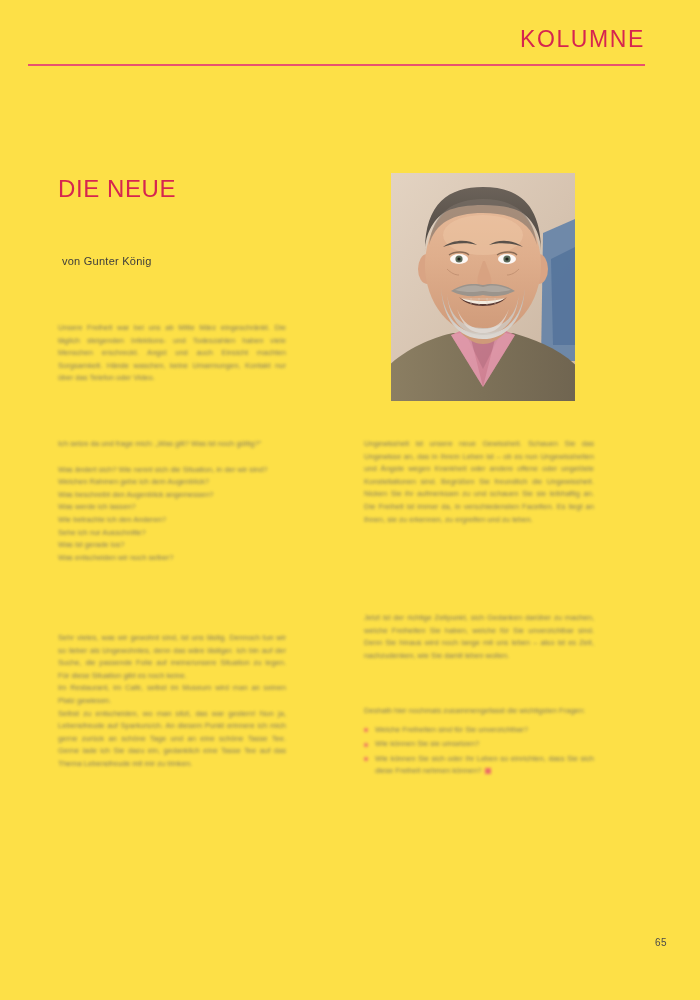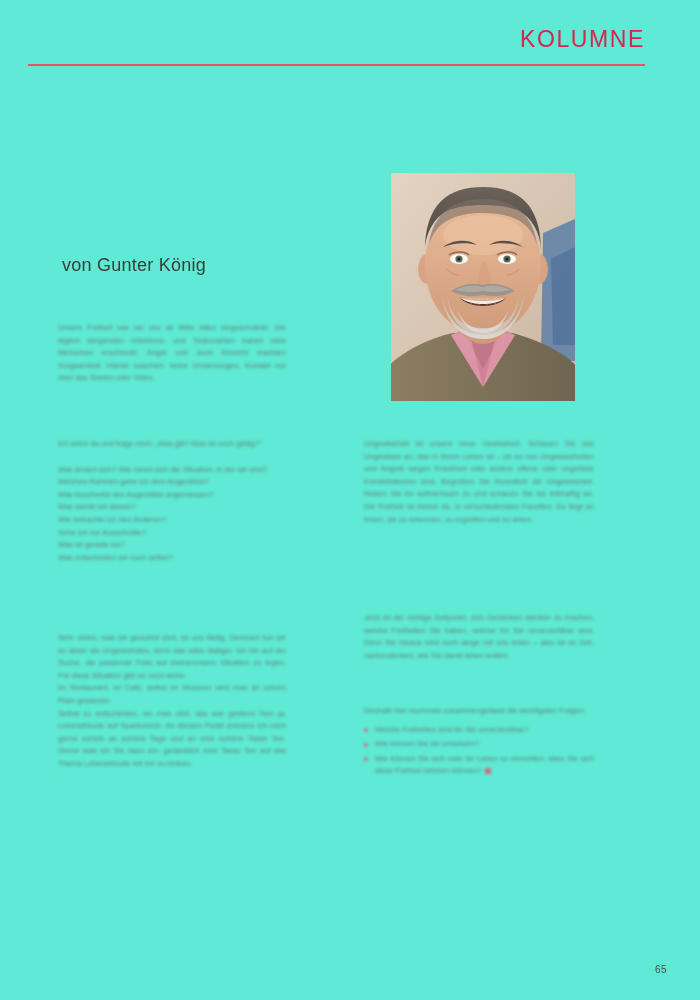--- a/index.html
+++ b/index.html
@@ -13,21 +13,21 @@
     background: #ffffff;
     font-family: "Liberation Sans", sans-serif;
     position: relative;
     overflow: hidden;
     -webkit-font-smoothing: antialiased;
   }
 
   .page {
     position: absolute;
     inset: 0;
-    background: #5eead4;
+    background: #fde047;
   }
 
   
   .kolumne-head {
     position: absolute;
     left: 28px;
     top: 28px;
     width: 617px;
     text-align: right;
   }
@@ -60,21 +60,21 @@
     letter-spacing: 0.6px;
     font-weight: 400;
   }
   .headline .l2 { display: block; }
 
   .byline {
     position: absolute;
     left: 62px;
     top: 255px;
     color: #3c3c3c;
-    font-size: 18px;
+    font-size: 11px;
     letter-spacing: 0.25px;
     font-weight: 400;
   }
 
   
   .portrait {
     position: absolute;
     left: 391px;
     top: 173px;
     width: 184px;
@@ -139,37 +139,38 @@
     background: #e8526f;
     margin-left: 4px;
     vertical-align: -1px;
     filter: blur(0.5px);
   }
 
   
   .folio {
     position: absolute;
     right: 33px;
-    bottom: 25px;
+    bottom: 52px;
     font-size: 10px;
     color: #4a4a4a;
     letter-spacing: 0.4px;
   }
 </style>
 </head>
 <body>
 
 <div class="page">
 
   <div class="kolumne-head">
     <span class="label">KOLUMNE</span>
   </div>
   <div class="kolumne-rule"></div>
 
   <div class="headline">
+    <span class="l1">DIE NEUE</span>
   </div>
   <div class="byline">von Gunter König</div>
 
   <div class="portrait">
     <svg width="184" height="228" viewBox="0 0 184 228" xmlns="http://www.w3.org/2000/svg" aria-hidden="true">
       <defs>
         <linearGradient id="bgGrad" x1="0" y1="0" x2="1" y2="1">
           <stop offset="0%" stop-color="#e3d3c2"></stop>
           <stop offset="55%" stop-color="#d6c3b0"></stop>
           <stop offset="100%" stop-color="#c9b49f"></stop>

